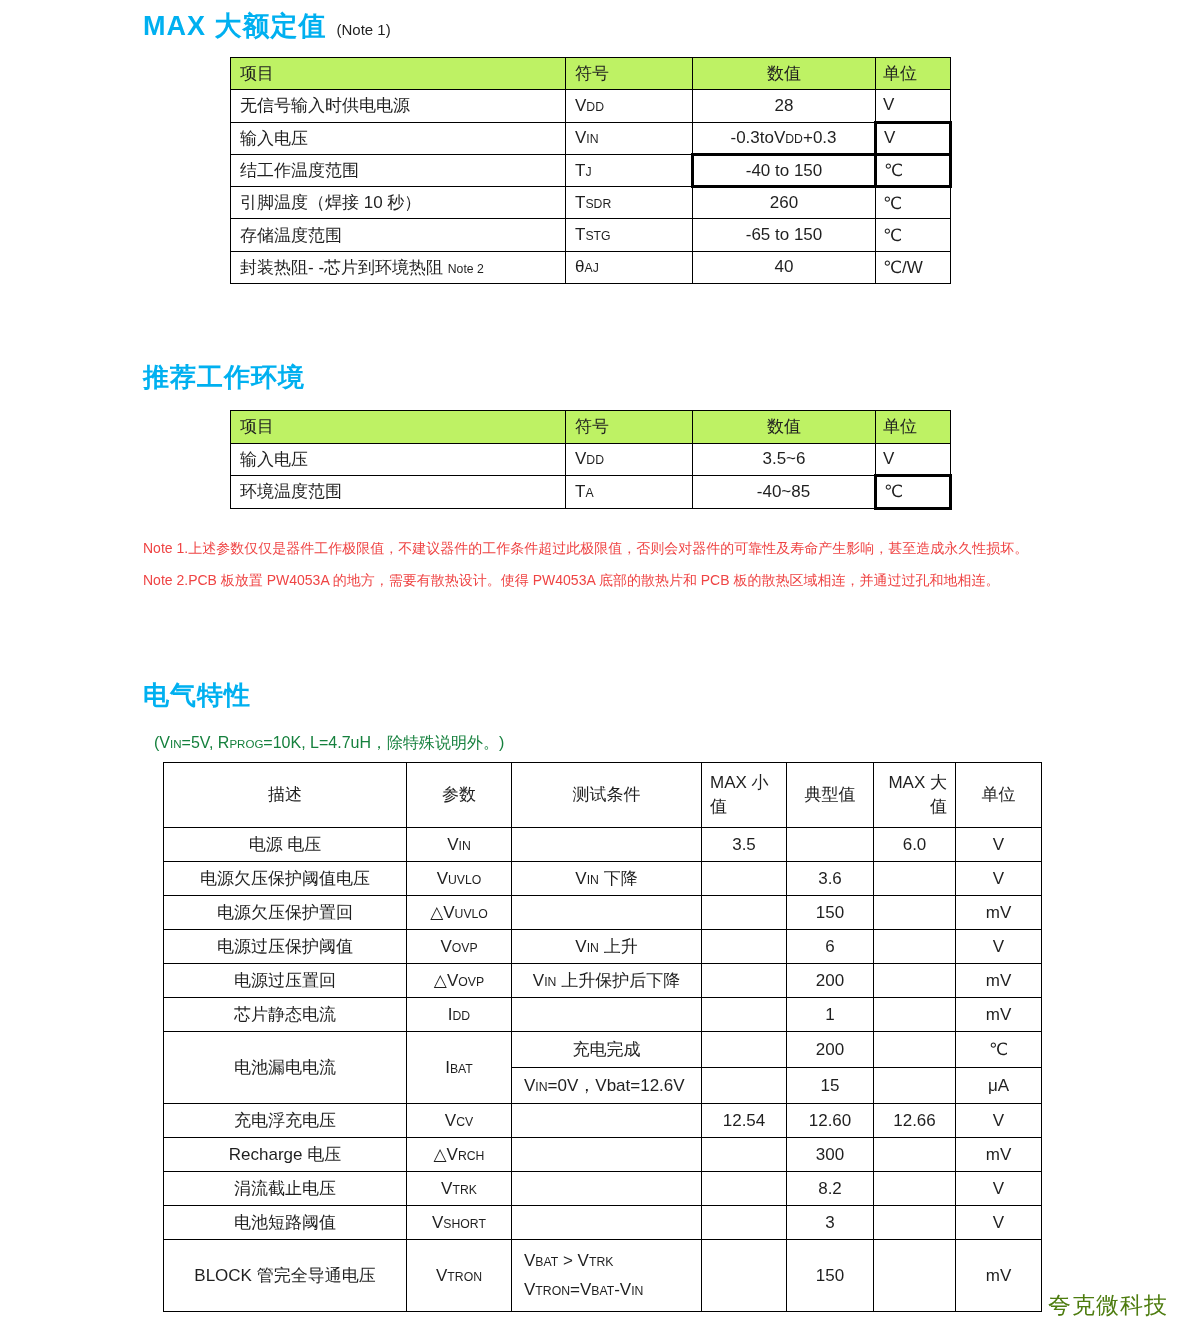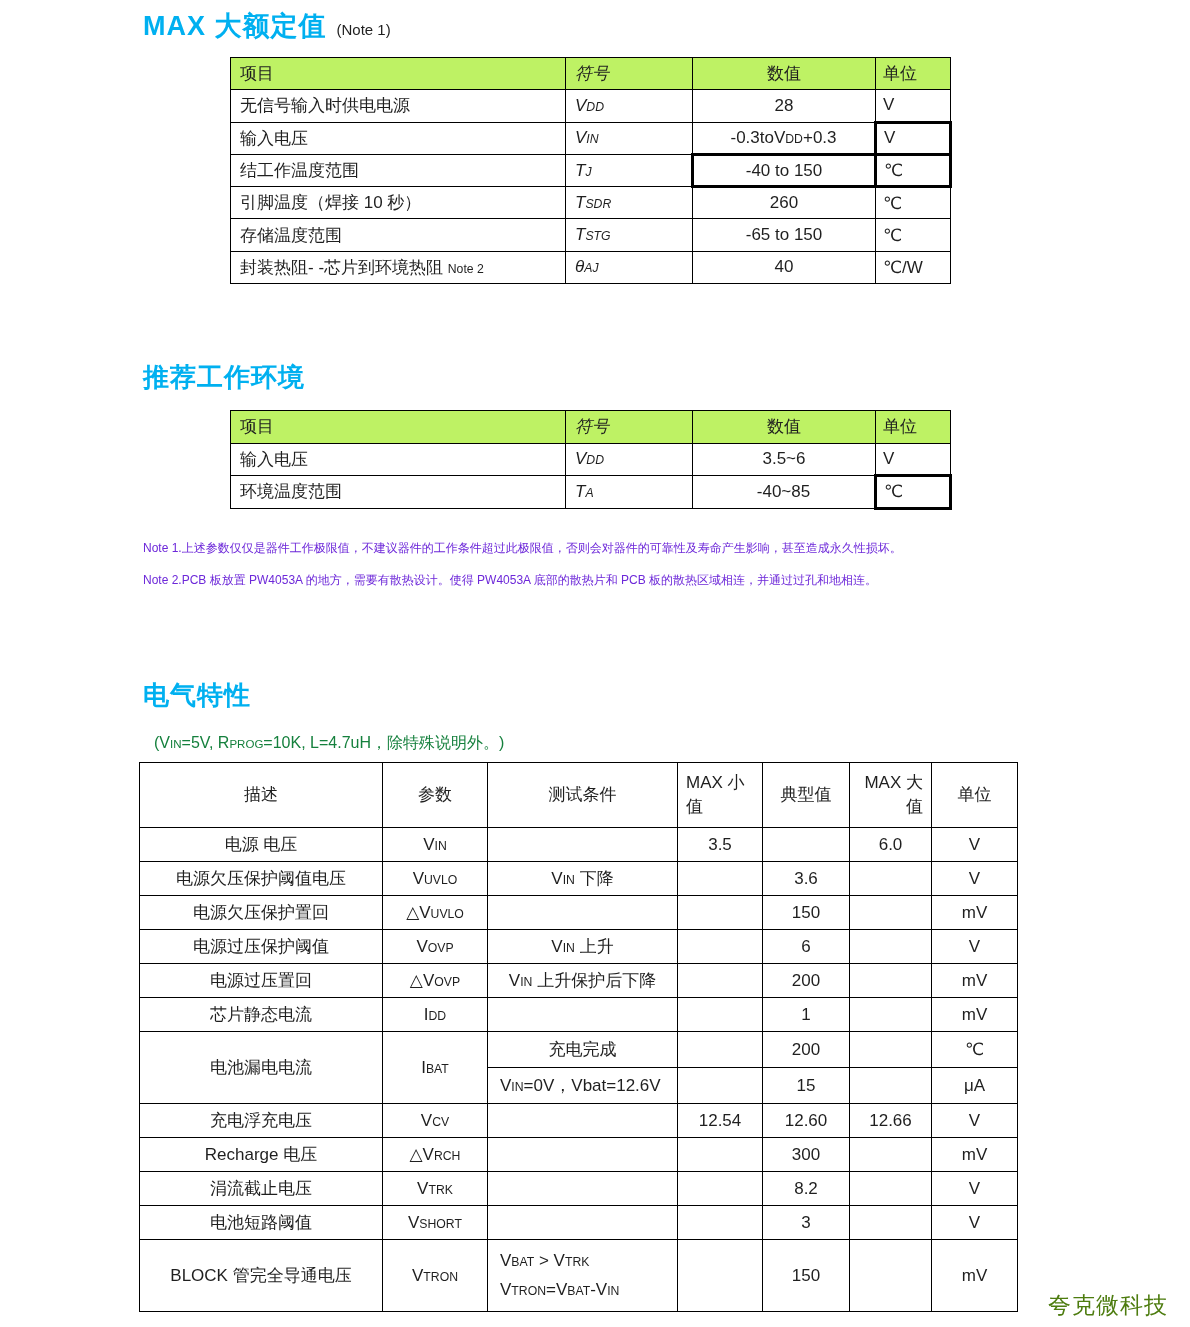--- a/index.html
+++ b/index.html
@@ -10,34 +10,34 @@
   .note-ref{font-size:15px;font-weight:normal;color:#1f1f1f;margin-left:10px;letter-spacing:0;}
   table{border-collapse:collapse;table-layout:fixed;}
   td,th{border:1.5px solid #000;font-size:17px;font-weight:normal;vertical-align:middle;
         white-space:nowrap;overflow:hidden;padding:0;}
   .hv{border:3px solid #000;}
   
   .t12 tr{height:32.3px;}
   .t2 tr{height:32.5px;}
   .t12 thead td{background:#bef264;}
   .c-item{text-align:left;padding-left:9px;}
-  .c-sym{text-align:left;padding-left:9px;font-style:italic;}
+  .c-sym{text-align:left;padding-left:9px;}
   .c-val{text-align:center;}
   .c-unit{text-align:left;padding-left:7px;}
   
   .t3 td{text-align:center;}
   .t3 thead tr{height:65px;}
   .t3 thead td{white-space:normal;text-align:center;padding:0 8px;line-height:24px;}
   .t3 tr{height:34px;}
   .t3 tr.h36{height:36px;}
   .t3 tr.h72{height:72px;}
   .left{text-align:left !important;padding-left:12px;}
   .cond2 div{line-height:27px;}
   .sc{font-size:72%;}
-  .notes{font-size:12px;line-height:31.5px;color:#6d28d9;}
+  .notes{font-size:14px;line-height:31.5px;color:#ef4444;}
   .conds{font-size:16px;color:#15803d;}
   .watermark{font-size:23px;font-weight:500;color:#4d7c0f;letter-spacing:1px;}
 </style>
 </head>
 <body>
 
 <div id="page">
 
   <div class="abs sec-title" style="left:143px;top:8px;">
     <span>MAX 大额定值</span><span class="note-ref">(Note 1)</span>
@@ -137,21 +137,21 @@
     <div>Note 1.上述参数仅仅是器件工作极限值，不建议器件的工作条件超过此极限值，否则会对器件的可靠性及寿命产生影响，甚至造成永久性损坏。</div>
     <div>Note 2.PCB 板放置 PW4053A 的地方，需要有散热设计。使得 PW4053A 底部的散热片和 PCB 板的散热区域相连，并通过过孔和地相连。</div>
   </div>
 
   <div class="abs sec-title" style="left:143px;top:678px;font-size:26px;">
     <span>电气特性</span>
   </div>
 
   <div class="abs conds" style="left:154px;top:733px;"><span>(V</span><span class="sc">IN</span><span>=5V, R</span><span class="sc">PROG</span><span>=10K, L=4.7uH，除特殊说明外。)</span></div>
 
-  <table class="t3 abs" style="left:139px;top:762px;width:878px;">
+  <table class="t3 abs" style="left:163px;top:762px;width:878px;">
     <colgroup>
         <col style="width:243px">
         <col style="width:105px">
         <col style="width:190px">
         <col style="width:85px">
         <col style="width:87px">
         <col style="width:82px">
         <col style="width:86px">
       </colgroup>
     <thead>

